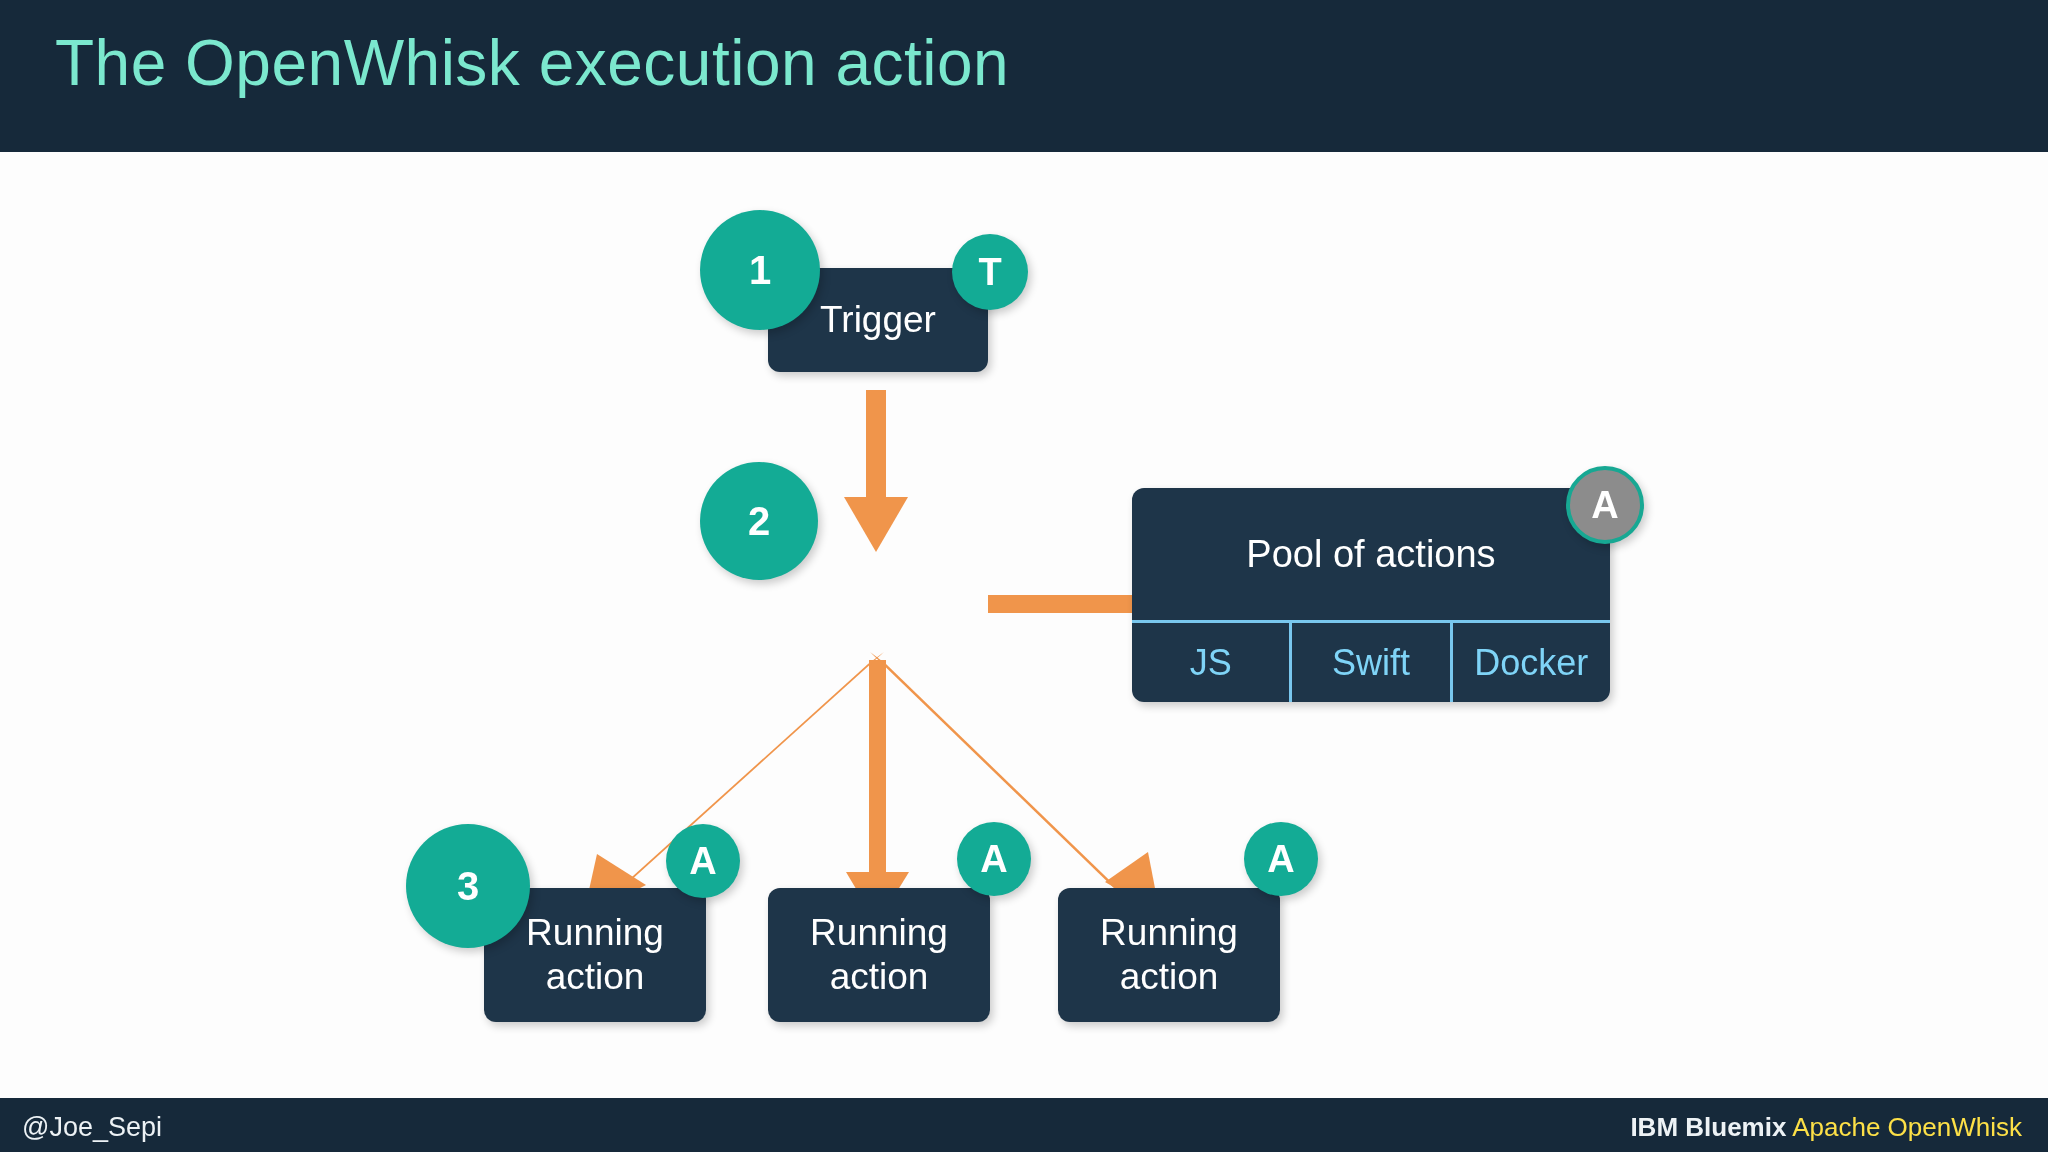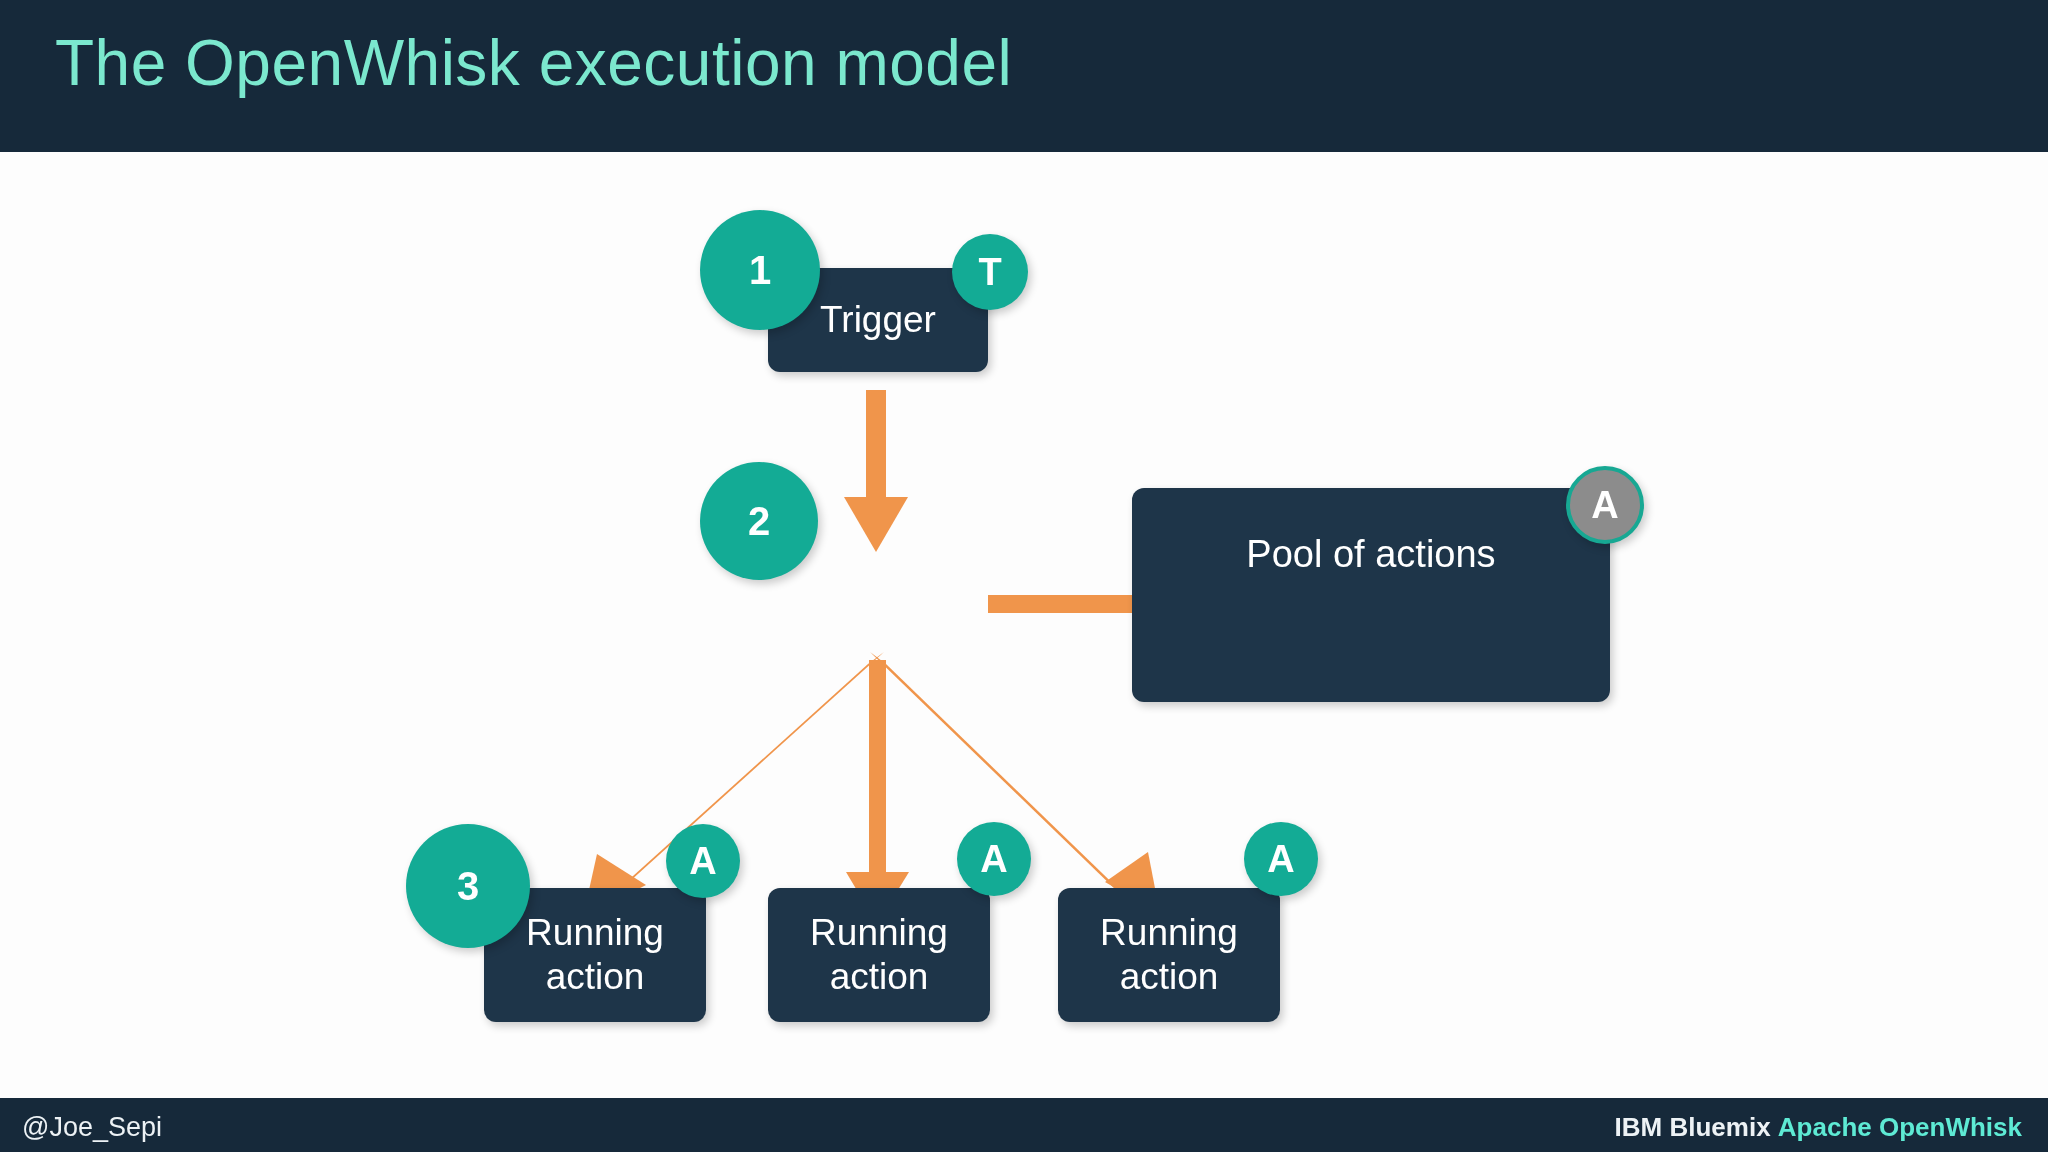--- a/index.html
+++ b/index.html
@@ -27,21 +27,21 @@
   }
   #footer-handle{
     position:absolute;left:22px;top:14px;
     font-size:27px;color:#EDF2F5;font-weight:400;white-space:nowrap;
   }
   #footer-brand{
     position:absolute;right:26px;top:14px;
     font-size:26px;white-space:nowrap;
   }
   #footer-brand .bm{color:#EDF2F5;font-weight:700;}
-  #footer-brand .ow{color:#5eead4;font-weight:700;margin-top:20px;}
+  #footer-brand .ow{color:#fde047;font-weight:400;margin-top:20px;}
   
   #canvas{position:absolute;left:0;top:152px;width:2048px;height:946px;}
   
   .node{
     position:absolute;
     background:#1E3549;
     border-radius:12px;
     box-shadow:3px 4px 9px rgba(0,0,0,0.20);
     color:#FFFFFF;
     display:flex;align-items:center;justify-content:center;
@@ -84,21 +84,21 @@
   .badge-step{background:#13AB95;z-index:9;font-size:40px;}
   .badge-letter{background:#13AB95;z-index:9;font-size:38px;}
   .badge-gray{background:#8C8C8C;border:4px solid #17A893;z-index:9;font-size:38px;}
   
   #arrows{position:absolute;left:0;top:0;width:2048px;height:946px;z-index:3;}
 </style>
 </head>
 <body>
 
 <div id="header">
-  <div id="header-title">The OpenWhisk execution model</div>
+  <div id="header-title">The OpenWhisk execution action</div>
 </div>
 
 <div id="canvas">
 
   <svg id="arrows" viewBox="0 0 2048 946" xmlns="http://www.w3.org/2000/svg">
 
     <g>
       <rect x="866" y="238" width="20" height="115" fill="#F0954B"></rect>
       <polygon points="844,345 908,345 876,400 " fill="#F0954B"></polygon>
     </g>
@@ -132,20 +132,31 @@
   <div class="badge badge-letter" style="left:952px;top:82px;width:76px;height:76px;">
     <span>T</span>
   </div>
 
   <div class="badge badge-step" style="left:700px;top:310px;width:118px;height:118px;">
     <span>2</span>
   </div>
 
   <div id="pool" style="left:1132px;top:336px;width:478px;height:214px;">
     <div id="pool-title">Pool of actions</div>
+    <div id="pool-runtimes">
+      <div class="runtime">
+        <span>JS</span>
+      </div>
+      <div class="runtime">
+        <span>Swift</span>
+      </div>
+      <div class="runtime">
+        <span>Docker</span>
+      </div>
+    </div>
   </div>
   <div class="badge badge-gray" style="left:1566px;top:314px;width:70px;height:70px;">
     <span>A</span>
   </div>
 
   <div class="node" style="left:484px;top:736px;width:222px;height:134px;">
     <span class="label">
       <span>Running</span><br>
       <span>action</span>
     </span>

